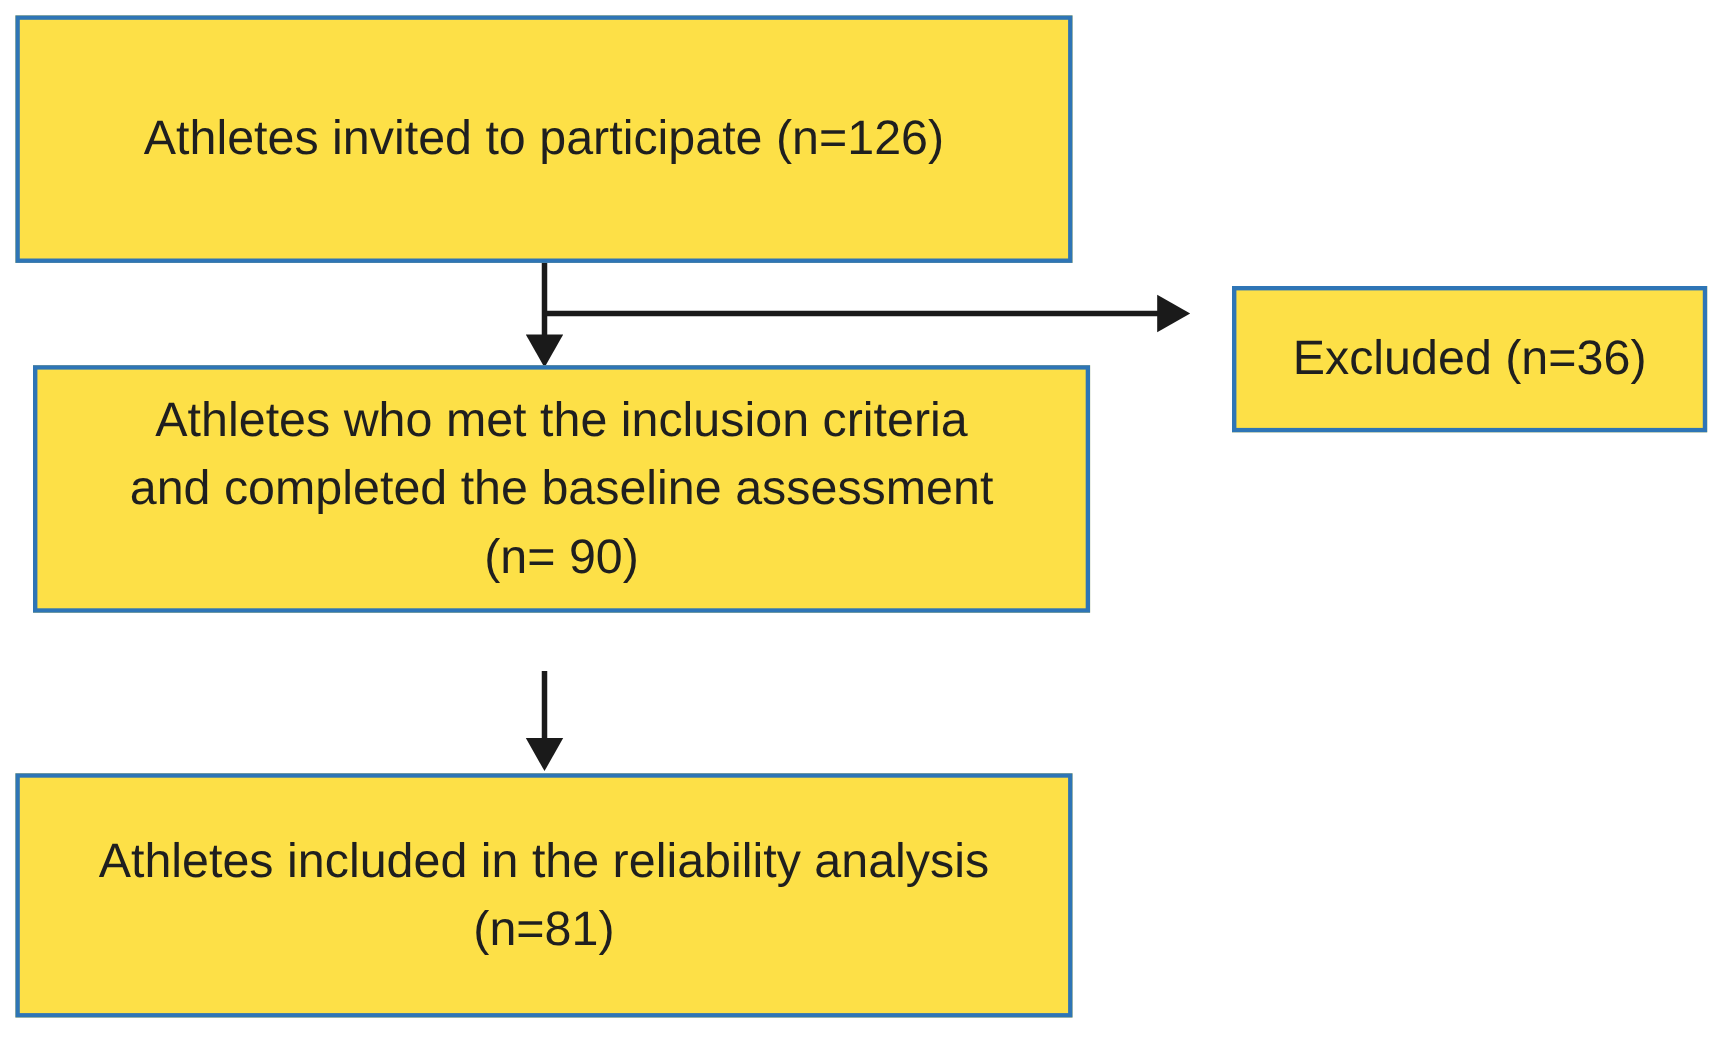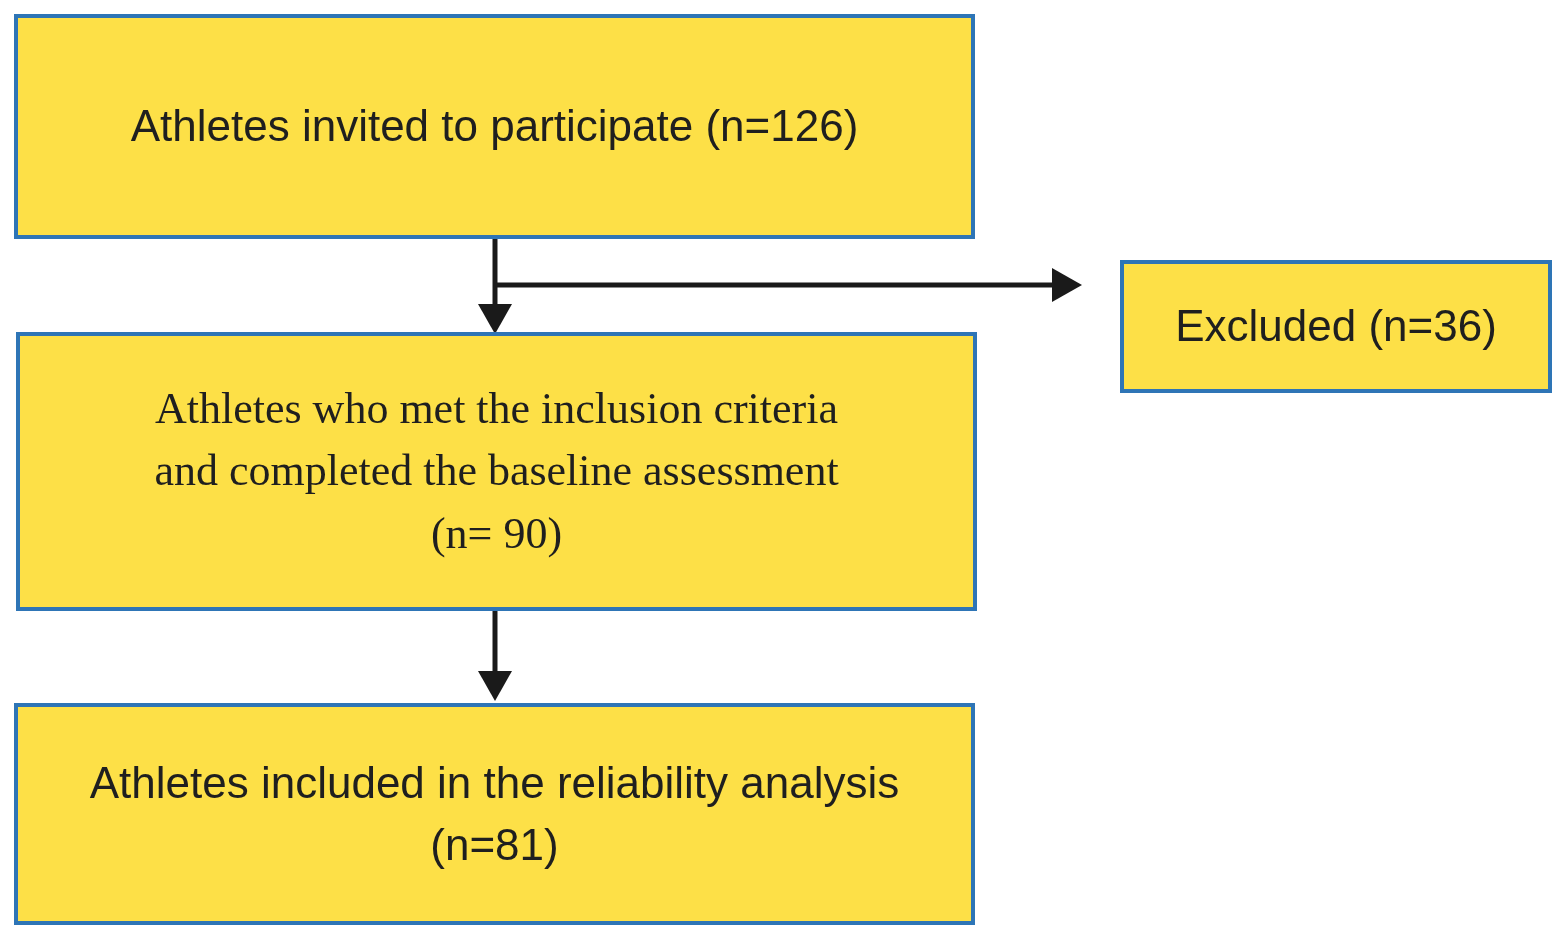--- a/index.html
+++ b/index.html
@@ -30,21 +30,21 @@
     text-align: center;
   }
   .node .label {
     white-space: pre-line;
     color: #1f1f1f;
     font-size: 44px;
     line-height: 1.42;
     padding: 0 20px;
   }
   .box-invited     { left: 14px;   top: 14px;  width: 961px; height: 225px; }
-  .box-eligible    { left: 16px;   top: 332px; width: 961px; height: 279px; font-family: Liberation Serif, serif; }
+  .box-eligible    { left: 30px;   top: 332px; width: 961px; height: 225px; }
   .box-excluded    { left: 1120px; top: 240px; width: 432px; height: 133px; margin-top: 20px; }
   .box-reliability { left: 14px;   top: 703px; width: 961px; height: 222px; justify-content: center; }
 </style>
 </head>
 <body>
 
 <div class="stage">
 
   <svg class="arrows" viewBox="0 0 1566 948" xmlns="http://www.w3.org/2000/svg">
 

